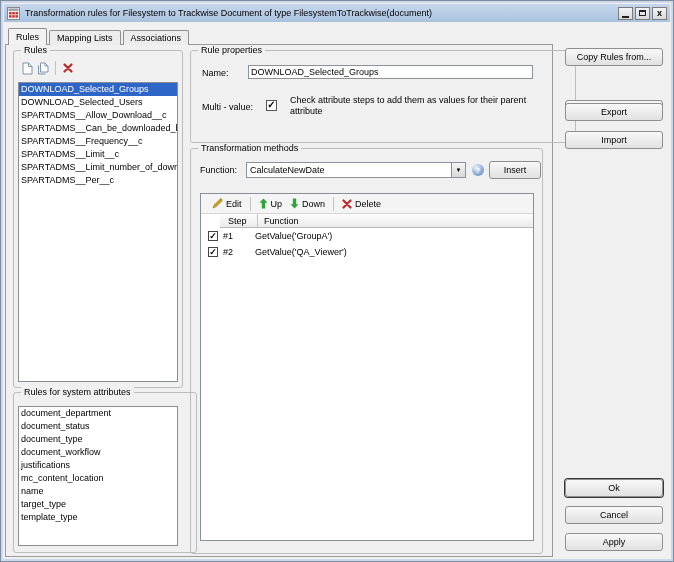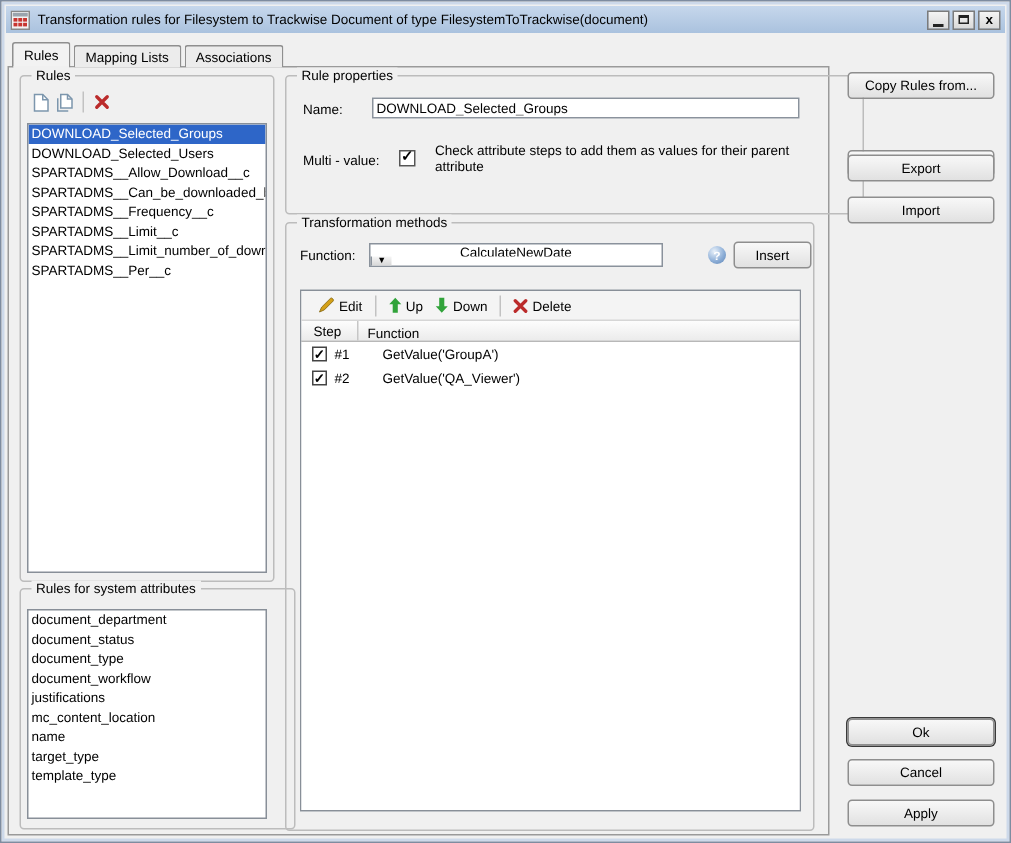--- a/index.html
+++ b/index.html
@@ -69,22 +69,22 @@
     font-size:9px; padding:0 2px;
   }
   .checkbox {
     position:absolute; width:11px; height:11px; background:#fff; border:1px solid #555;
     display:flex; align-items:center; justify-content:center;
   }
   .checkbox.checked::after { content:"✓"; font-size:10px; font-weight:bold; line-height:1; margin-top:-1px; }
   .hint { position:absolute; left:99px; top:44px; width:252px; font-size:9px; line-height:11px; }
   
   .combobox {
-    position:absolute; left:55px; top:13px; width:196px; height:16px;
-    background:#fff; border:1px solid #8a929c; display:flex; align-items:center;flex-direction:column;
+    position:absolute; left:55px; top:13px; width:220px; height:16px;
+    background:#fff; border:1px solid #8a929c; display:flex; align-items:center;
   }
   .combo-text { flex:1; padding:0 3px; font-size:9px; white-space:nowrap; overflow:hidden; }
   .combo-btn {
     width:14px; align-self:stretch; background:linear-gradient(#f5f5f5,#d8d8d8);
     border-left:1px solid #8a929c; display:flex; align-items:center; justify-content:center;
   }
   .combo-arrow { font-size:6px; line-height:1; }
   .help-ball {
     position:absolute; left:281px; top:15px; width:12px; height:12px; border-radius:50%;
     background:radial-gradient(circle at 35% 30%, #e9f1fa, #8fb0d8 55%, #5a82b4);
@@ -105,21 +105,21 @@
     position:absolute; left:9px; top:44px; width:334px; height:348px;
     border:1px solid #888f98; background:#fff; display:flex; flex-direction:column;
   }
   .steps-toolbar {
     height:20px; background:#f4f4f4; border-bottom:1px solid #d6d6d6;
     display:flex; align-items:center; padding-left:7px; flex:0 0 auto;
   }
   .tool-btn { display:flex; align-items:center; gap:3px; padding:0 4px; font-size:9px; }
   .steps-header {
     height:14px; background:linear-gradient(#fdfdfd,#ebebeb); border-bottom:1px solid #b8b8b8;
-    display:flex; align-items:flex-end; font-size:9px; flex:0 0 auto;
+    display:flex; align-items:center; font-size:9px; flex:0 0 auto;margin-left:19px;
   }
   .col-step { width:38px; padding-left:8px; border-right:1px solid #c6c6c6; height:100%; display:flex; align-items:center; }
   .col-func { padding-left:6px; }
   .steps-body { flex:1; background:#fff; }
   .step-row { height:16px; display:flex; align-items:center; font-size:9px; }
   .row-check {
     width:10px; height:10px; border:1px solid #444; background:#fff; margin-left:7px;
     display:flex; align-items:center; justify-content:center; flex:0 0 auto;
   }
   .row-check.checked::after { content:"✓"; font-size:9px; font-weight:bold; line-height:1; }

